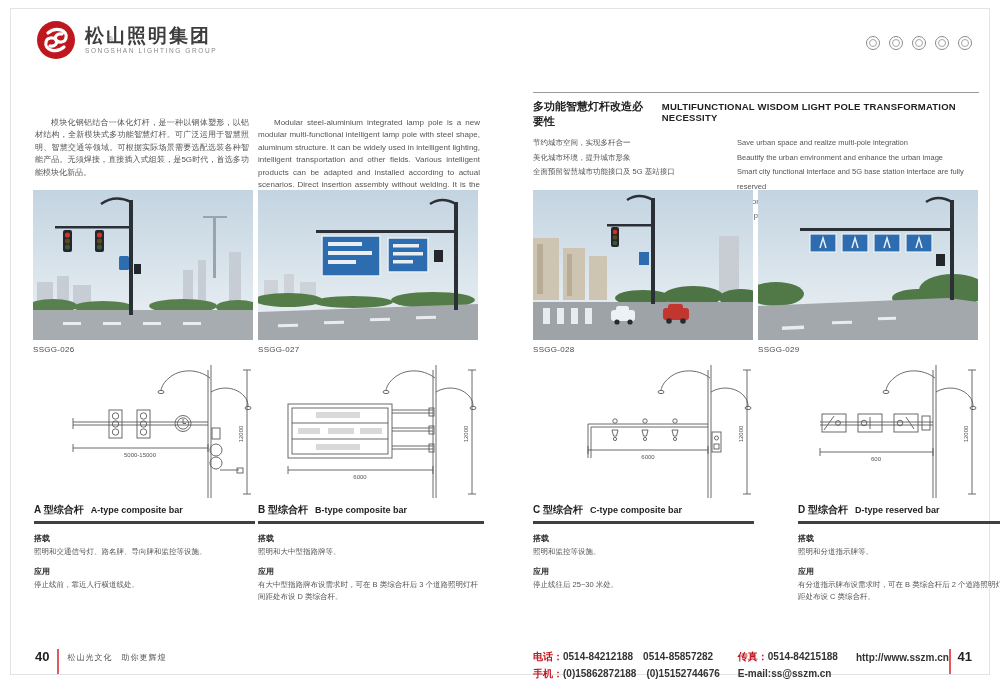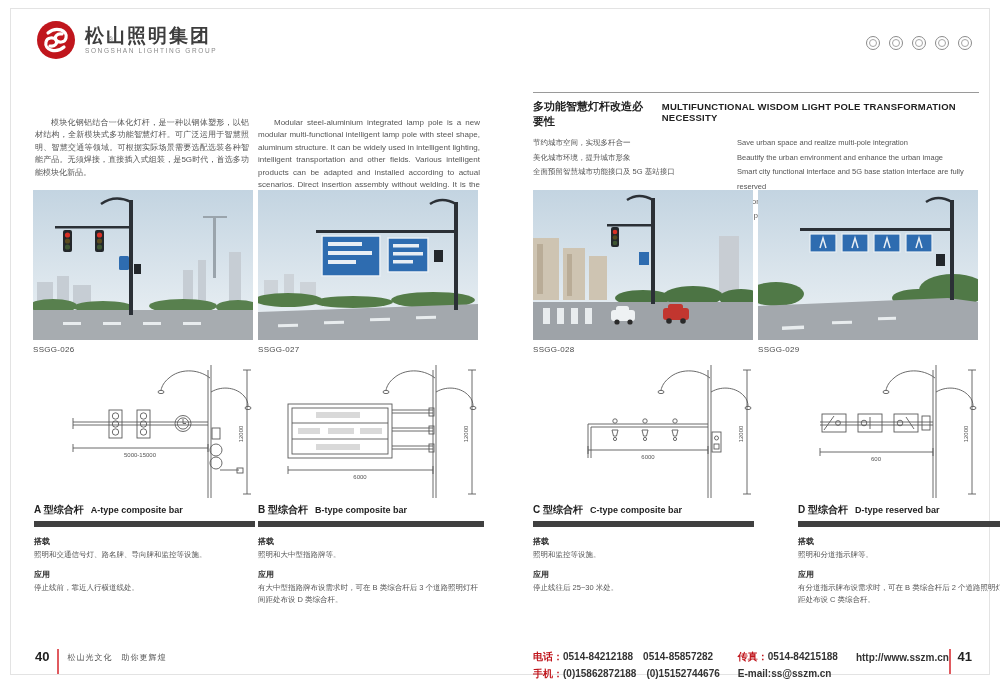--- a/index.html
+++ b/index.html
@@ -49,21 +49,21 @@
   
   .drawing { position:absolute; top:362px; width:220px; height:138px; }
   .dr-1 { left:33px; } .dr-2 { left:258px; } .dr-3 { left:533px; } .dr-4 { left:758px; }
   .drawing svg { width:220px; height:138px; }
   .dim { font-size:6px; fill:#555; font-family:"Liberation Sans","DejaVu Sans",sans-serif; }
 
   
   .type { position:absolute; top:503px; font-size:7.5px; color:#555; }
   .tp-a { left:34px; width:221px; } .tp-b { left:258px; width:226px; }
   .tp-c { left:533px; width:221px; } .tp-d { left:798px; width:226px; }
-  .type-head { display:flex; gap:7px; align-items:baseline; border-bottom:6px solid #404040; padding-bottom:4px; }
+  .type-head { display:flex; gap:7px; align-items:baseline; border-bottom:3px solid #404040; padding-bottom:4px; }
   .type-cn { font-size:10px; font-weight:bold; color:#222; }
   .type-en { font-size:9px; font-weight:bold; color:#222; }
   .lbl { font-weight:bold; color:#333; font-size:8px; margin-top:9px; }
   .type p.desc { margin-top:2px; line-height:1.5; }
 
   
   .foot-left { position:absolute; left:35px; top:649px; display:flex; align-items:flex-start; gap:8px; }
   .page-no { font-size:13px; font-weight:bold; color:#222; }
   .red-bar { width:2px; height:25px; background:#e05a5f; }
   .tagline { font-size:8px; color:#555; padding-top:3px; letter-spacing:1px; }

